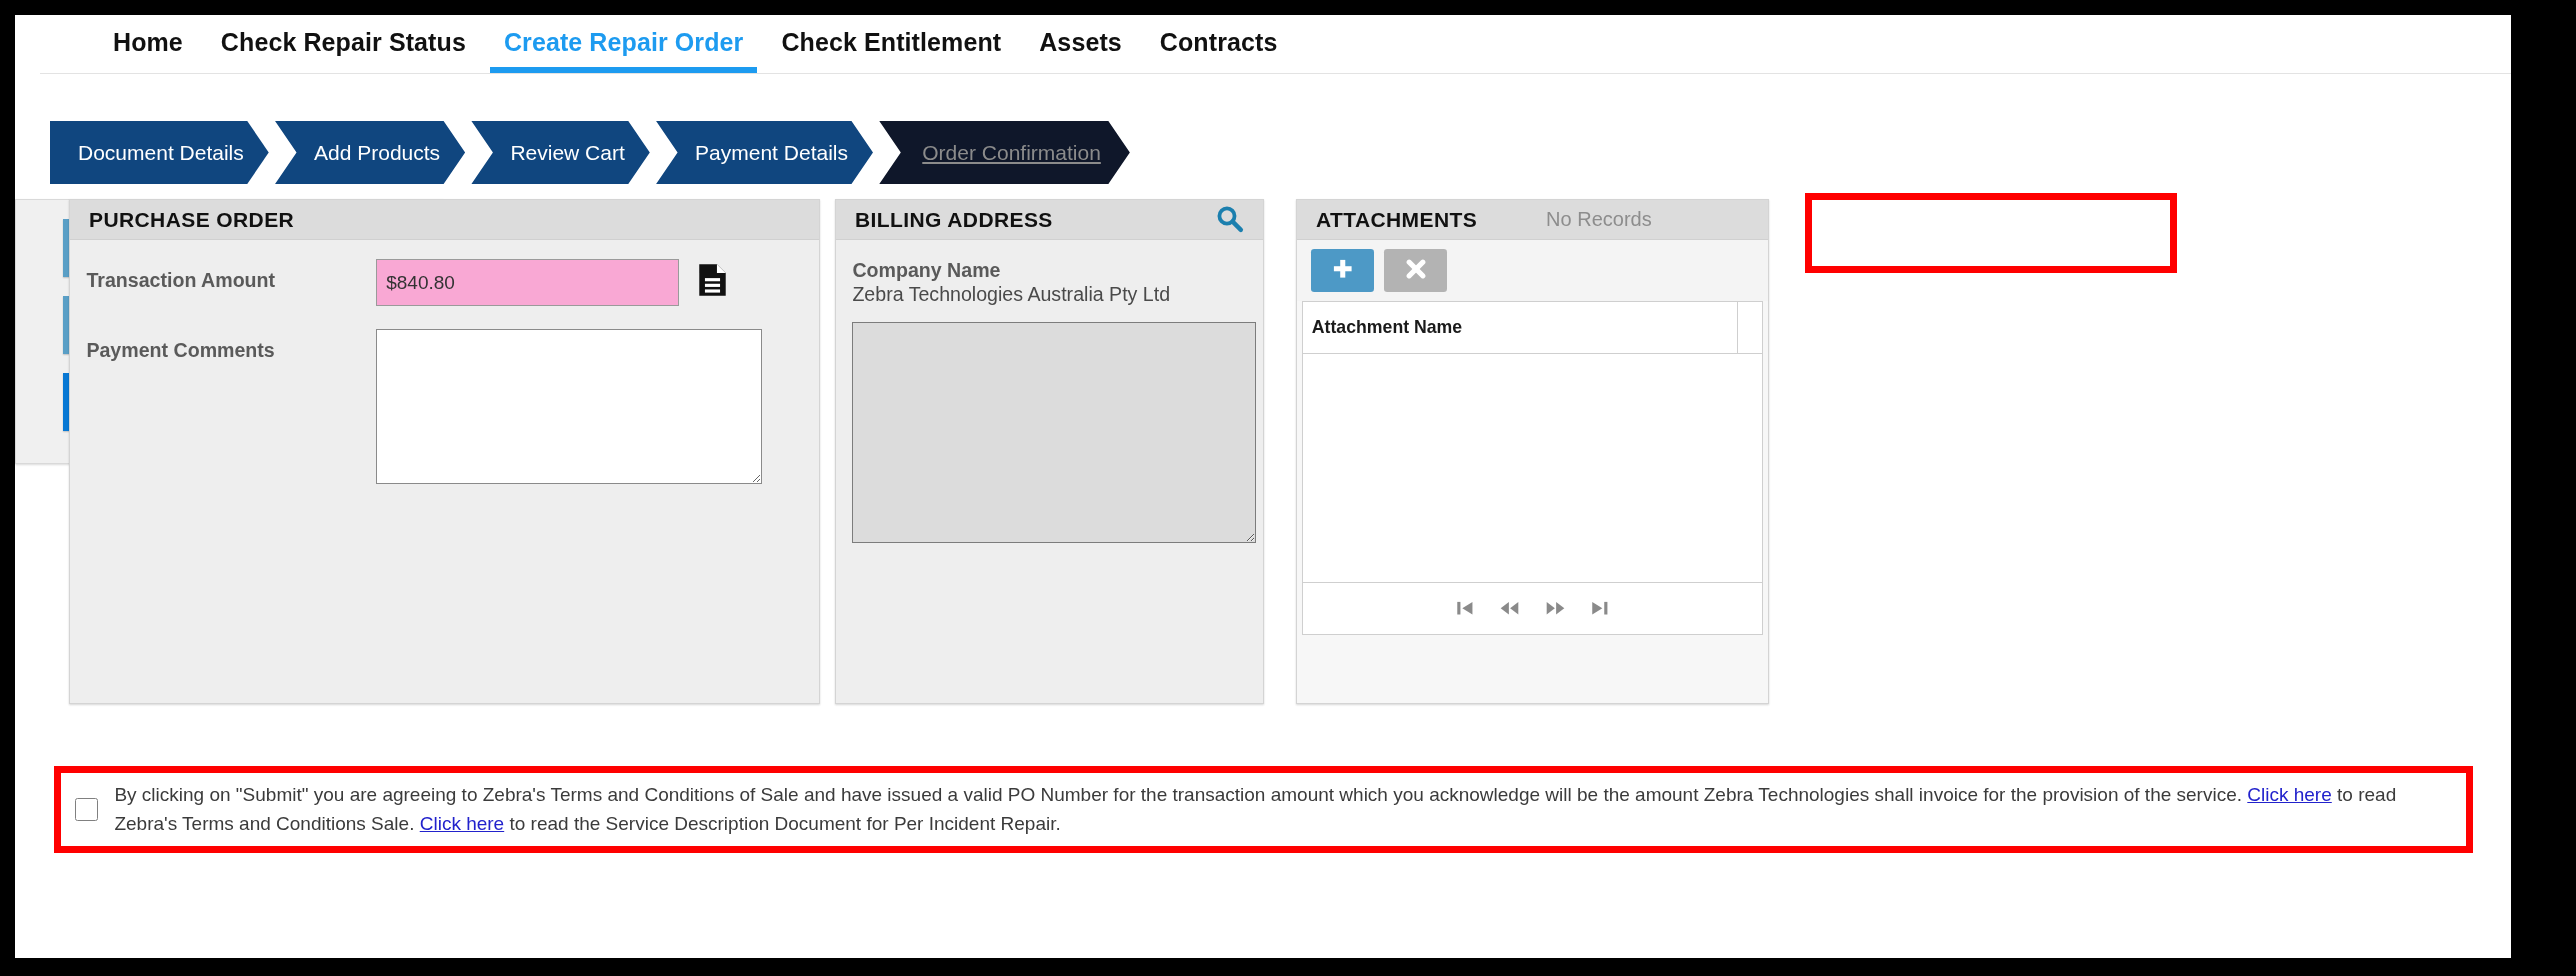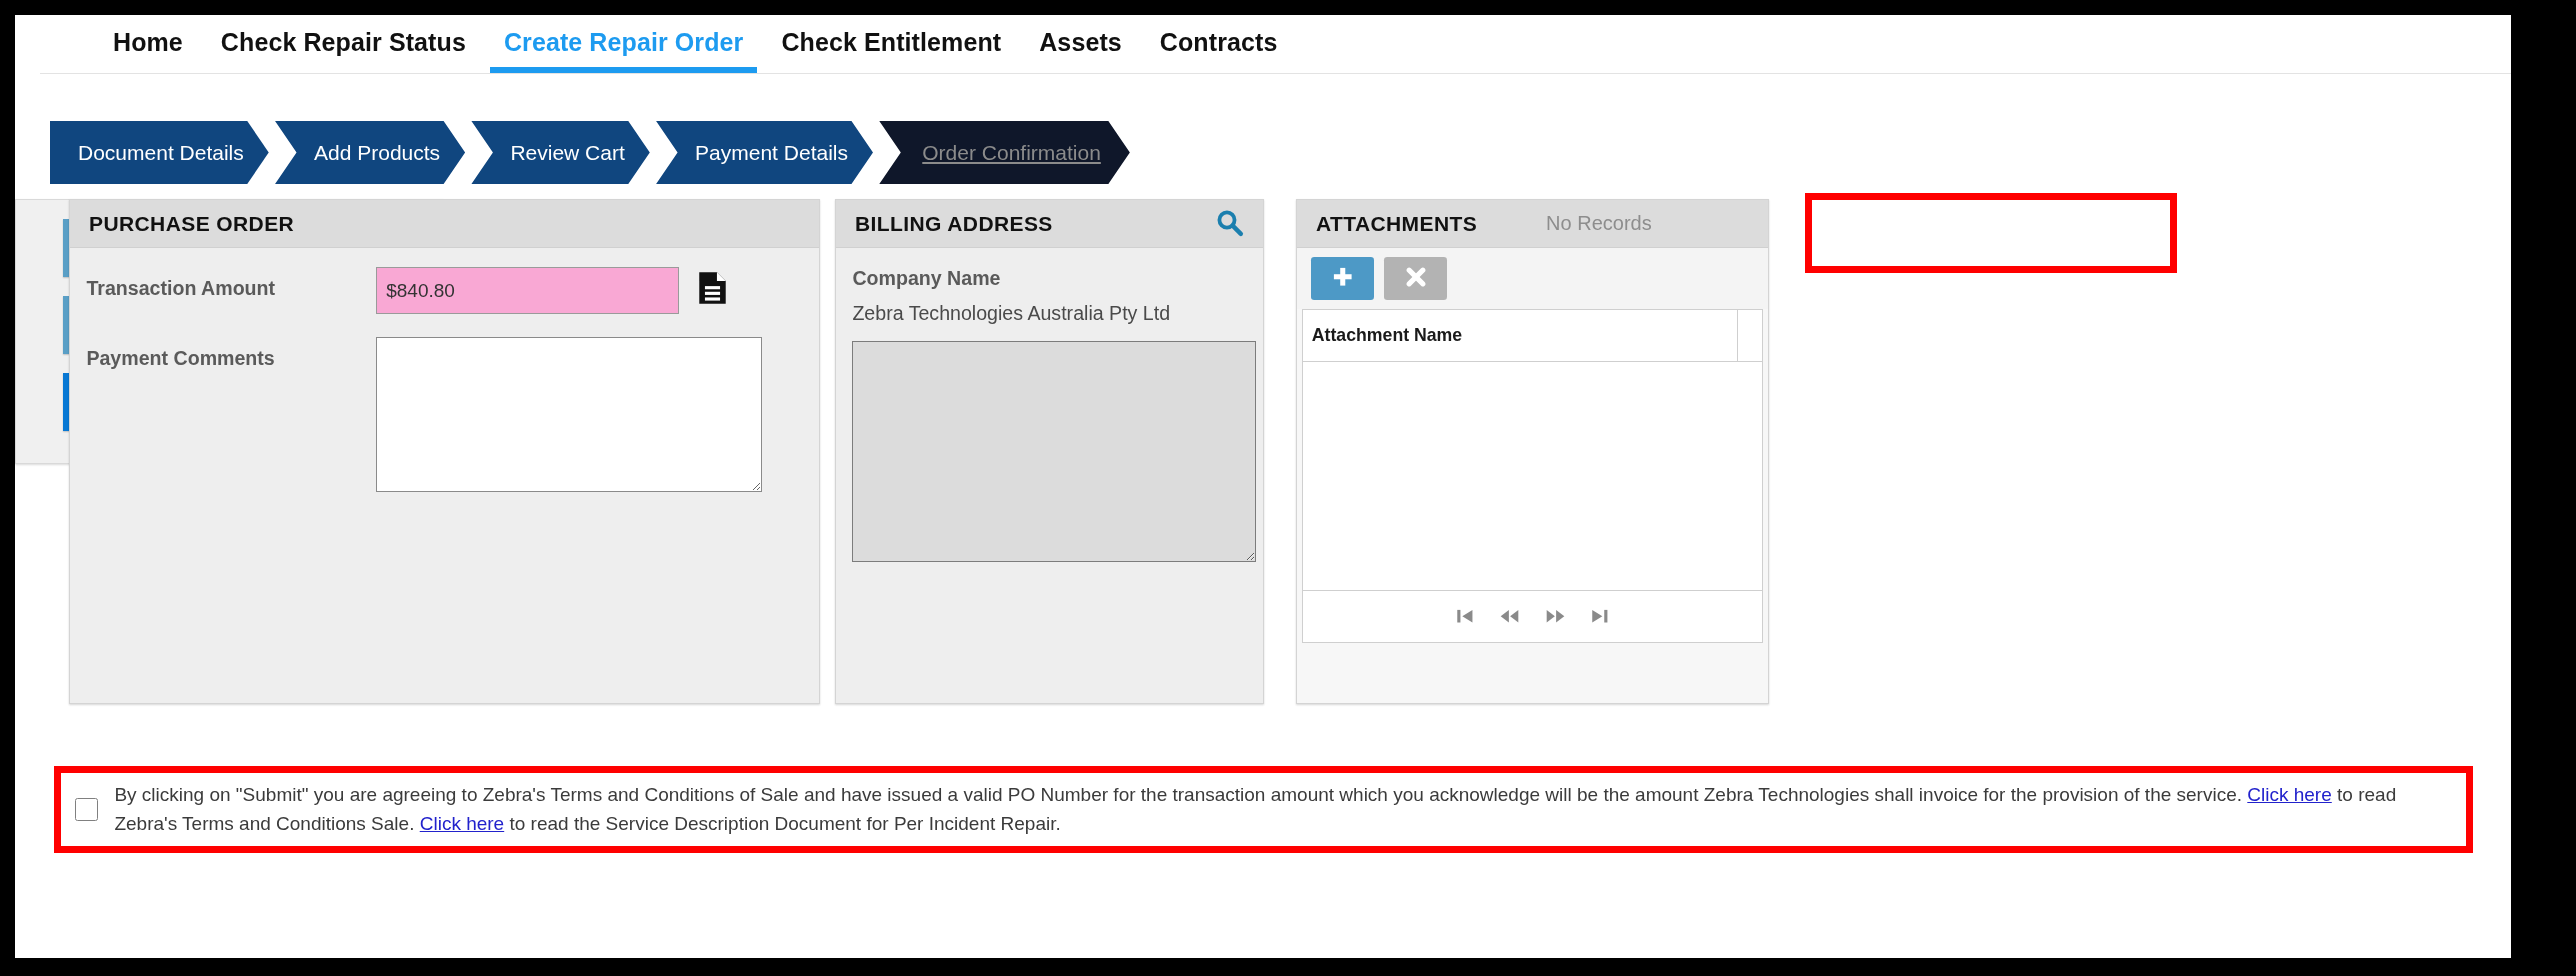--- a/index.html
+++ b/index.html
@@ -94,21 +94,21 @@
     height: 505px;
   }
   .panel {
     position: absolute;
     top: 0;
     background: #eeeeee;
     border: 0.6px solid #d4d4d4;
     box-shadow: 0 1.3px 1.9px rgba(0,0,0,.16);
   }
   .panel-head {
-    height: 48px;
+    height: 40px;
     background: #dcdcdc;
     display: flex;
     align-items: center;
     padding: 0 19px;
     border-bottom: 0.6px solid #d0d0d0;
   }
   .panel-title {
     font-size: 21px;
     font-weight: bold;
     color: #111111;
@@ -162,21 +162,21 @@
     margin-left: 19px;
     margin-top: 3.8px;
     cursor: pointer;
   }
 
   
   #panel-billing { left: 820px; width: 429px; height: 505px; }
   #panel-billing .panel-head { justify-content: space-between; }
   .company-label {
     font-size: 19.6px; font-weight: bold; color: #5a5a5a;
-    margin-bottom: 12px;
+    margin-bottom: 1px;
   }
   .company-value {
     font-size: 19.6px; color: #4a4a4a;
     white-space: nowrap; overflow: hidden;
     margin-bottom: 16.4px;
   }
   .ta-address {
     width: 404px; height: 221px;
     background: #dcdcdc;
     border: 0.6px solid #7c7c7c;

